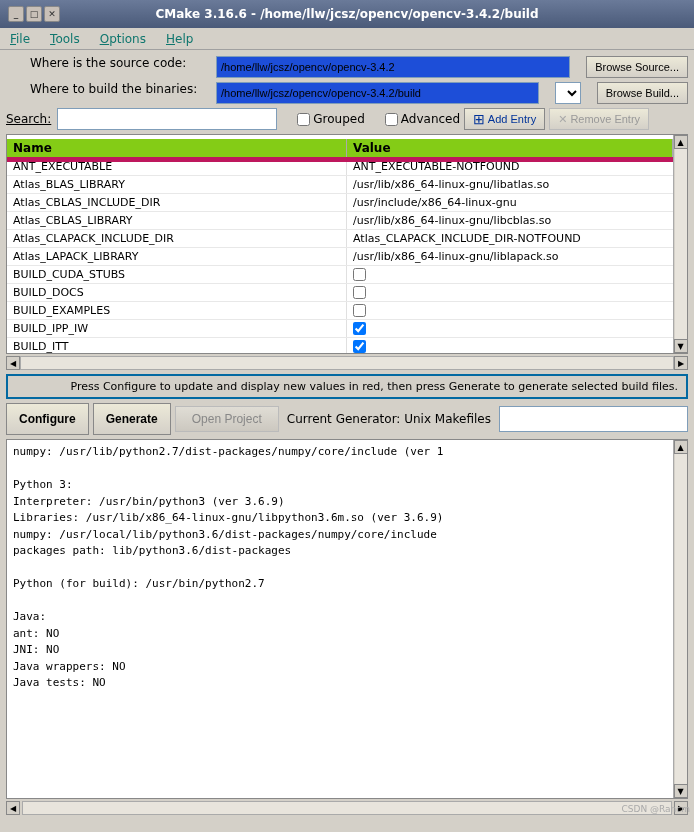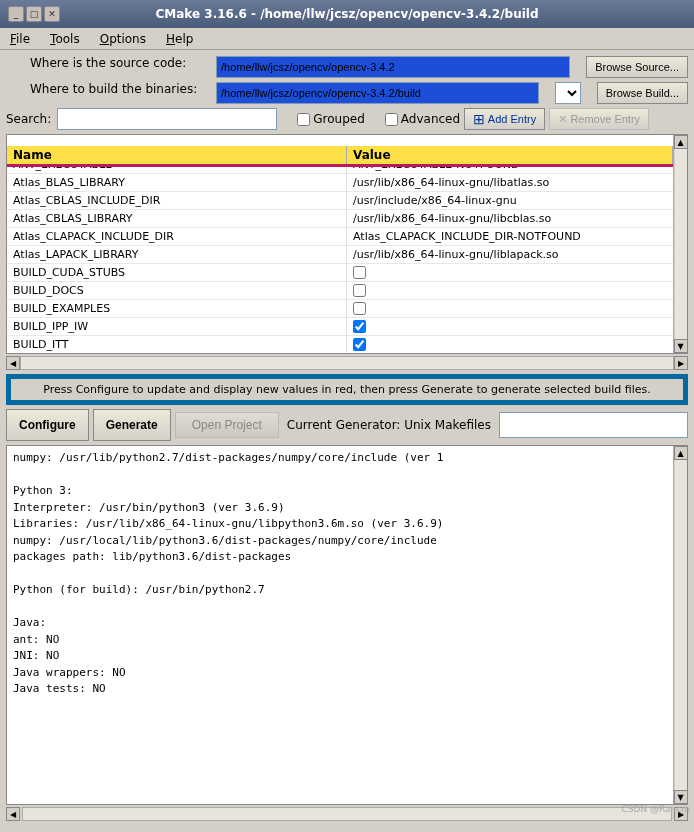--- a/index.html
+++ b/index.html
@@ -50,21 +50,21 @@
       border-bottom: 1px solid #a0a0a0;
       padding: 2px 4px;
       display: flex;
       gap: 8px;
       height: 22px;
       align-items: center;
     }
     .menubar-item {
       padding: 2px 6px;
       cursor: pointer;
-      color: #000000;
+      color: #0f766e;
       text-decoration: none;
     }
     .menubar-item .underline { text-decoration: underline; }
 
     
     .window-content {
       background: #d4d0c8;
       padding: 6px;
     }
 
@@ -99,21 +99,21 @@
       white-space: nowrap;
     }
 
     
     .toolbar-row {
       display: flex;
       align-items: center;
       margin-bottom: 4px;
       gap: 4px;
     }
-    .search-label { font-size: 12px; margin-right: 2px; }
+    .search-label { font-size: 12px; margin-right: 2px; text-decoration: underline; }
     .search-input {
       height: 22px;
       width: 220px;
       border: 1px solid #7f9db9;
       background: white;
       padding: 2px 4px;
       font-size: 11px;
     }
     .checkbox-label {
       display: flex;
@@ -146,24 +146,24 @@
       background: linear-gradient(to bottom, #ece9d8, #d4d0c8);
       font-size: 11px;
       cursor: pointer;
       display: flex;
       align-items: center;
       gap: 3px;
       color: #999;
     }
     .table-header {
       display: flex;
-      background: #fde047;
-      border-bottom: 3px solid #be185d;
+      background: #84cc16;
+      border-bottom: 5px solid #be185d;
       position: sticky;
-      top: 11px;
+      top: 4px;
     }
     .table-header-cell {
       padding: 2px 6px;
       font-weight: bold;
       font-size: 12px;
       border-right: 1px solid #aaa;
     }
     .col-name { width: 340px; min-width: 340px; }
     .col-value { flex: 1; }
 
@@ -181,24 +181,24 @@
     .name-cell { width: 340px; min-width: 340px; border-right: 1px solid #e0e0e0; }
     .value-cell { flex: 1; }
     .checkbox-cell {
       display: flex;
       align-items: center;
     }
 
     
     .status-bar {
       background: #d4d0c8;
-      border: 5px solid #0369a1;
+      border: 2px solid #0369a1;
       padding: 4px 8px;
       font-size: 11px;
-      text-align: center;
+      text-align: right;
       margin-bottom: 4px;
     }
 
     
     .bottom-toolbar {
       display: flex;
       align-items: center;
       gap: 4px;
       margin-bottom: 4px;
     }

